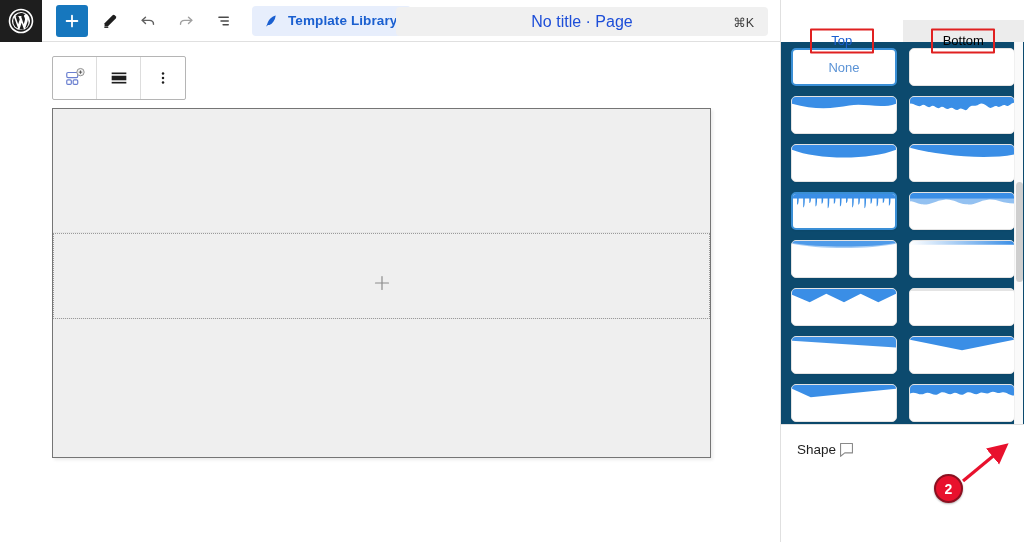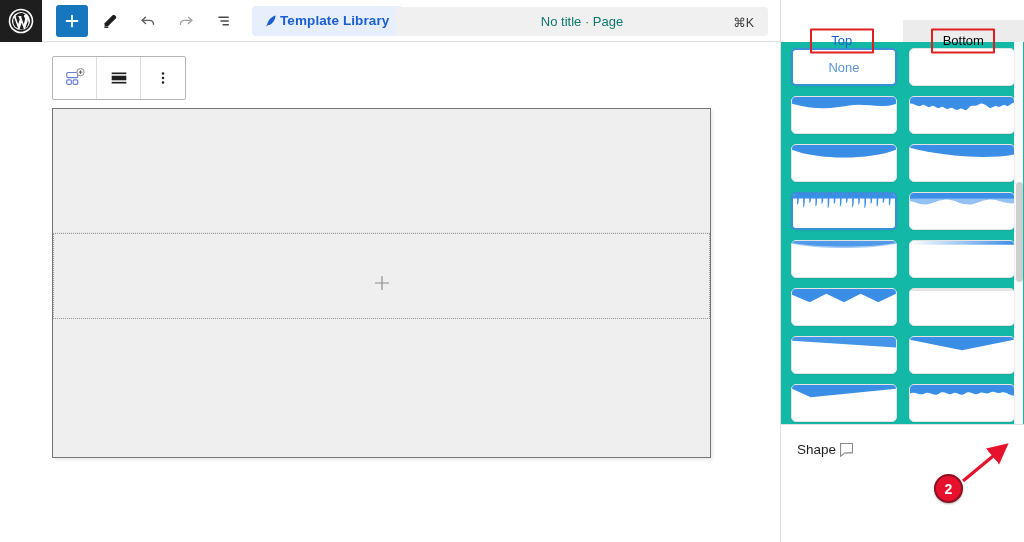--- a/index.html
+++ b/index.html
@@ -32,40 +32,40 @@
     width: 32px; height: 32px; border-radius: 3px;
     display: flex; align-items: center; justify-content: center;
     background: transparent; border: none; cursor: pointer;
     margin-right: 6px;
   }
   .tb-btn.primary { background: #1e7ab8; background: #1677be; border-radius: 3px; }
   .tb-btn.primary svg { stroke: #fff; }
   .tb-btn svg { display: block; }
 
   .template-library {
-    display: flex; align-items: center; 
+    display: flex; align-items: center; gap: 8px;
     height: 30px; padding: 0 14px 0 11px;
     background: #e7eefc;
     border-radius: 4px;
     margin-left: 6px;
     cursor: pointer;
   }
   .template-library .tl-label {
     font-size: 13.5px; font-weight: bold; color: #1a5fd0; letter-spacing: .1px;
     white-space: nowrap;
   }
 
   .title-pill {
     position: absolute; left: 396px; top: 7px;
     width: 372px; height: 29px;
     background: #f0f0f0; border-radius: 4px;
     display: flex; align-items: center; justify-content: center;
     cursor: text;
   }
-  .title-pill .t-text { font-size: 13px; color: #0f766e; }
+  .title-pill .t-text { font-size: 16px; color: #1d4ed8; }
   .title-pill .t-kbd {
     position: absolute; right: 14px; top: 50%; transform: translateY(-50%);
     font-size: 12.5px; color: #3c3c3c;
   }
 
   
   .editor-area {
     position: absolute; left: 0; top: 42px; width: 780px; height: 500px;
     background: #ffffff; overflow: hidden;
   }
@@ -142,21 +142,21 @@
     position: absolute; left: 50%; top: 50%;
     transform: translate(-50%,-50%);
     width: 64px; height: 25px;
     border: 2px solid #e02020; border-radius: 1px;
     z-index: 1; pointer-events: none;
   }
 
   
   .shape-scroll {
     position: absolute; left: 0; top: 42px; width: 244px; height: 382px;
-    overflow: hidden; background: #14b8a6;
+    overflow: hidden; background: #0c4a6e;
   }
   .shape-grid {
     display: grid; grid-template-columns: 1fr 1fr;
     gap: 10px 12px;
     padding: 6px 10px 6px 10px;
   }
   .shape-card {
     position: relative; height: 38px;
     background: #fff;
     border: 1px solid #e3e3e3;

